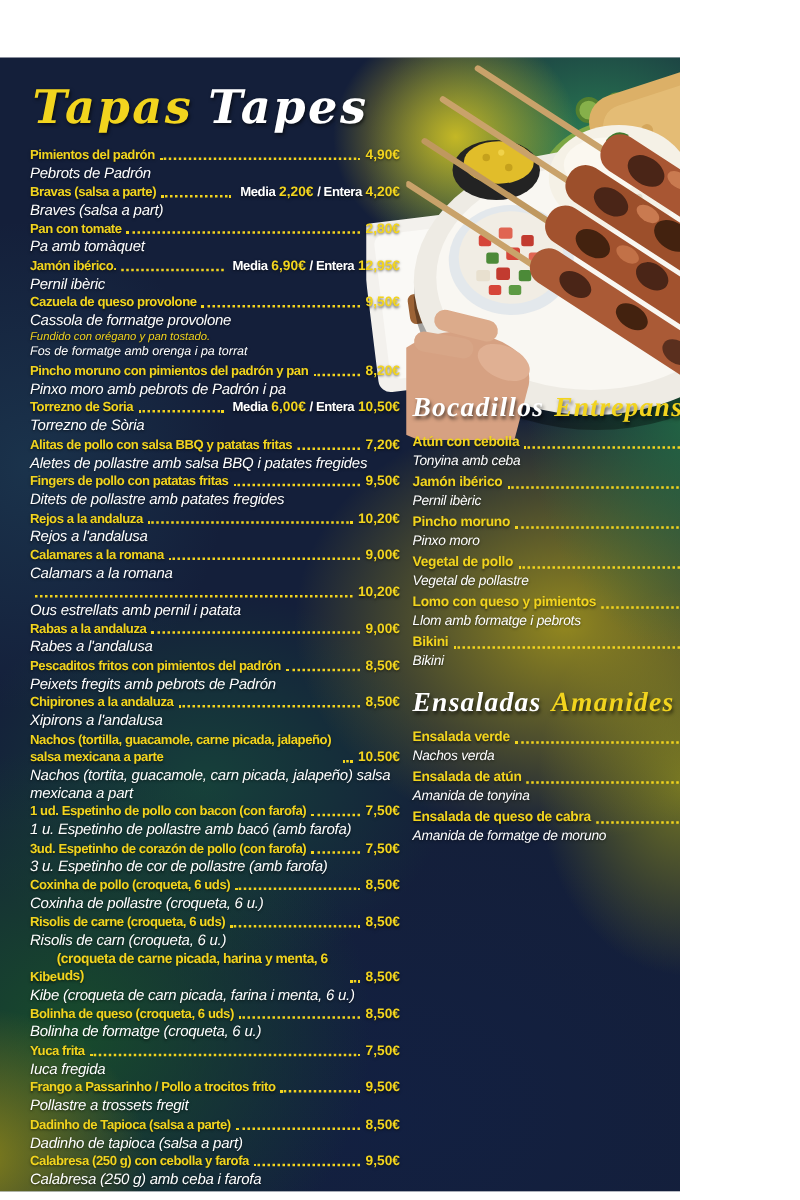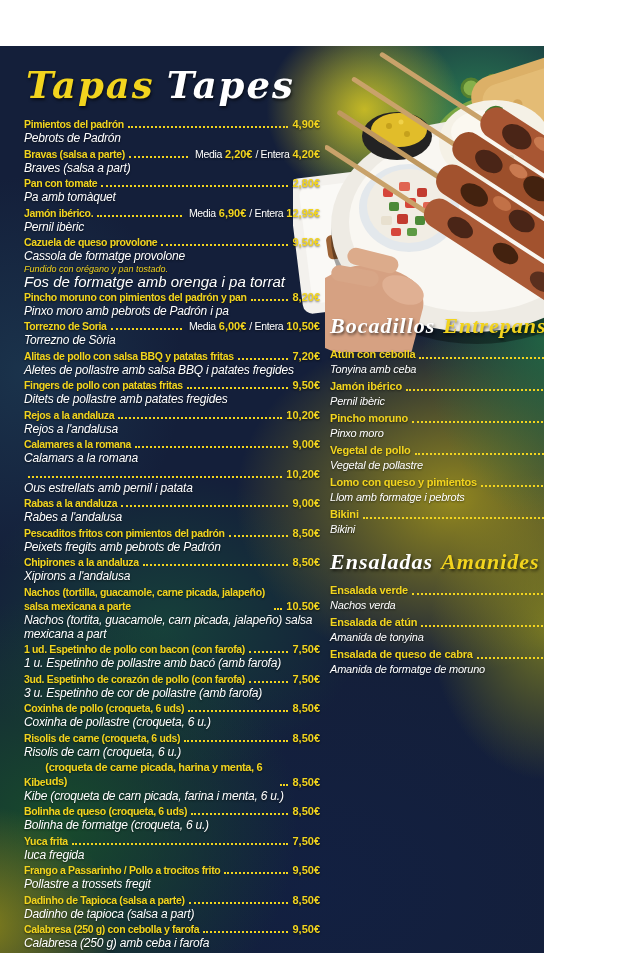--- a/index.html
+++ b/index.html
@@ -38,24 +38,24 @@
   .menu-title .w-white  { color:#ffffff; margin-left:12px; }
 
   .item { margin-bottom:1.5px; }
   .l1 { display:flex; align-items:flex-end; color:#f2d41e; font-weight:bold;
         font-size:10.5px; line-height:14px; letter-spacing:-0.35px; }
   .l1 .nm { }
   .nm-small { font-size:11px; font-weight:bold; align-self:flex-end; padding-bottom:0.5px; }
   .dots { flex:1 1 auto; min-width:8px; margin:0 4px; border-bottom:2px dotted #f2d41e;
           transform:translateY(-3px); }
   .pr { white-space:nowrap; font-size:11px; letter-spacing:0; }
-  .wm { color:#ffffff; font-weight:normal; margin:0 3px; white-space:nowrap; }
+  .wm { color:#ffffff; font-weight:bold; margin:0 3px; white-space:nowrap; }
   .l2 { color:#ffffff; font-style:italic; font-size:12px; line-height:14px; letter-spacing:-0.2px; }
   .note-es { color:#f2d41e; font-style:italic; font-size:9px;  line-height:12.5px; }
-  .note-ca { color:#ffffff; font-style:italic; font-size:15px;  line-height:12.5px; }
+  .note-ca { color:#ffffff; font-style:italic; font-size:10px;  line-height:12.5px; }
 
   .right-col {
     position:absolute; left:330px; top:266px; width:286px;
     color:#fff; text-shadow:0 1px 2px rgba(0,0,0,.5);
   }
   .sec-title {
     font-family:Liberation Serif, serif; font-style:italic; font-weight:bold;
     font-size:22px; line-height:28px; letter-spacing:1px; margin:0 0 7px 0;
     text-shadow:1px 2px 3px rgba(0,0,0,.6);
   }

